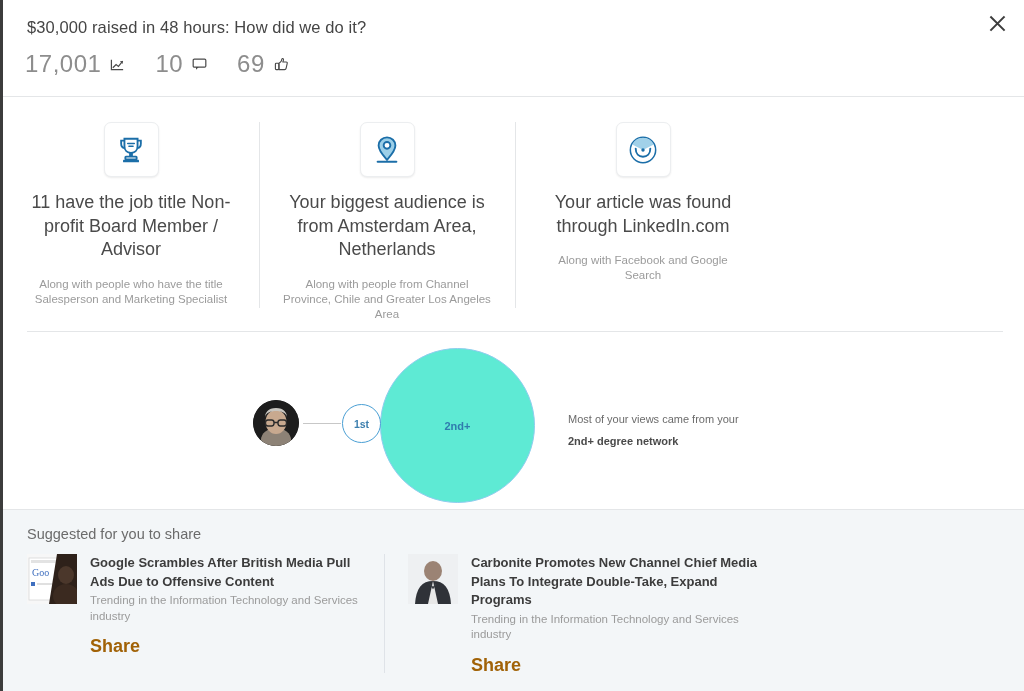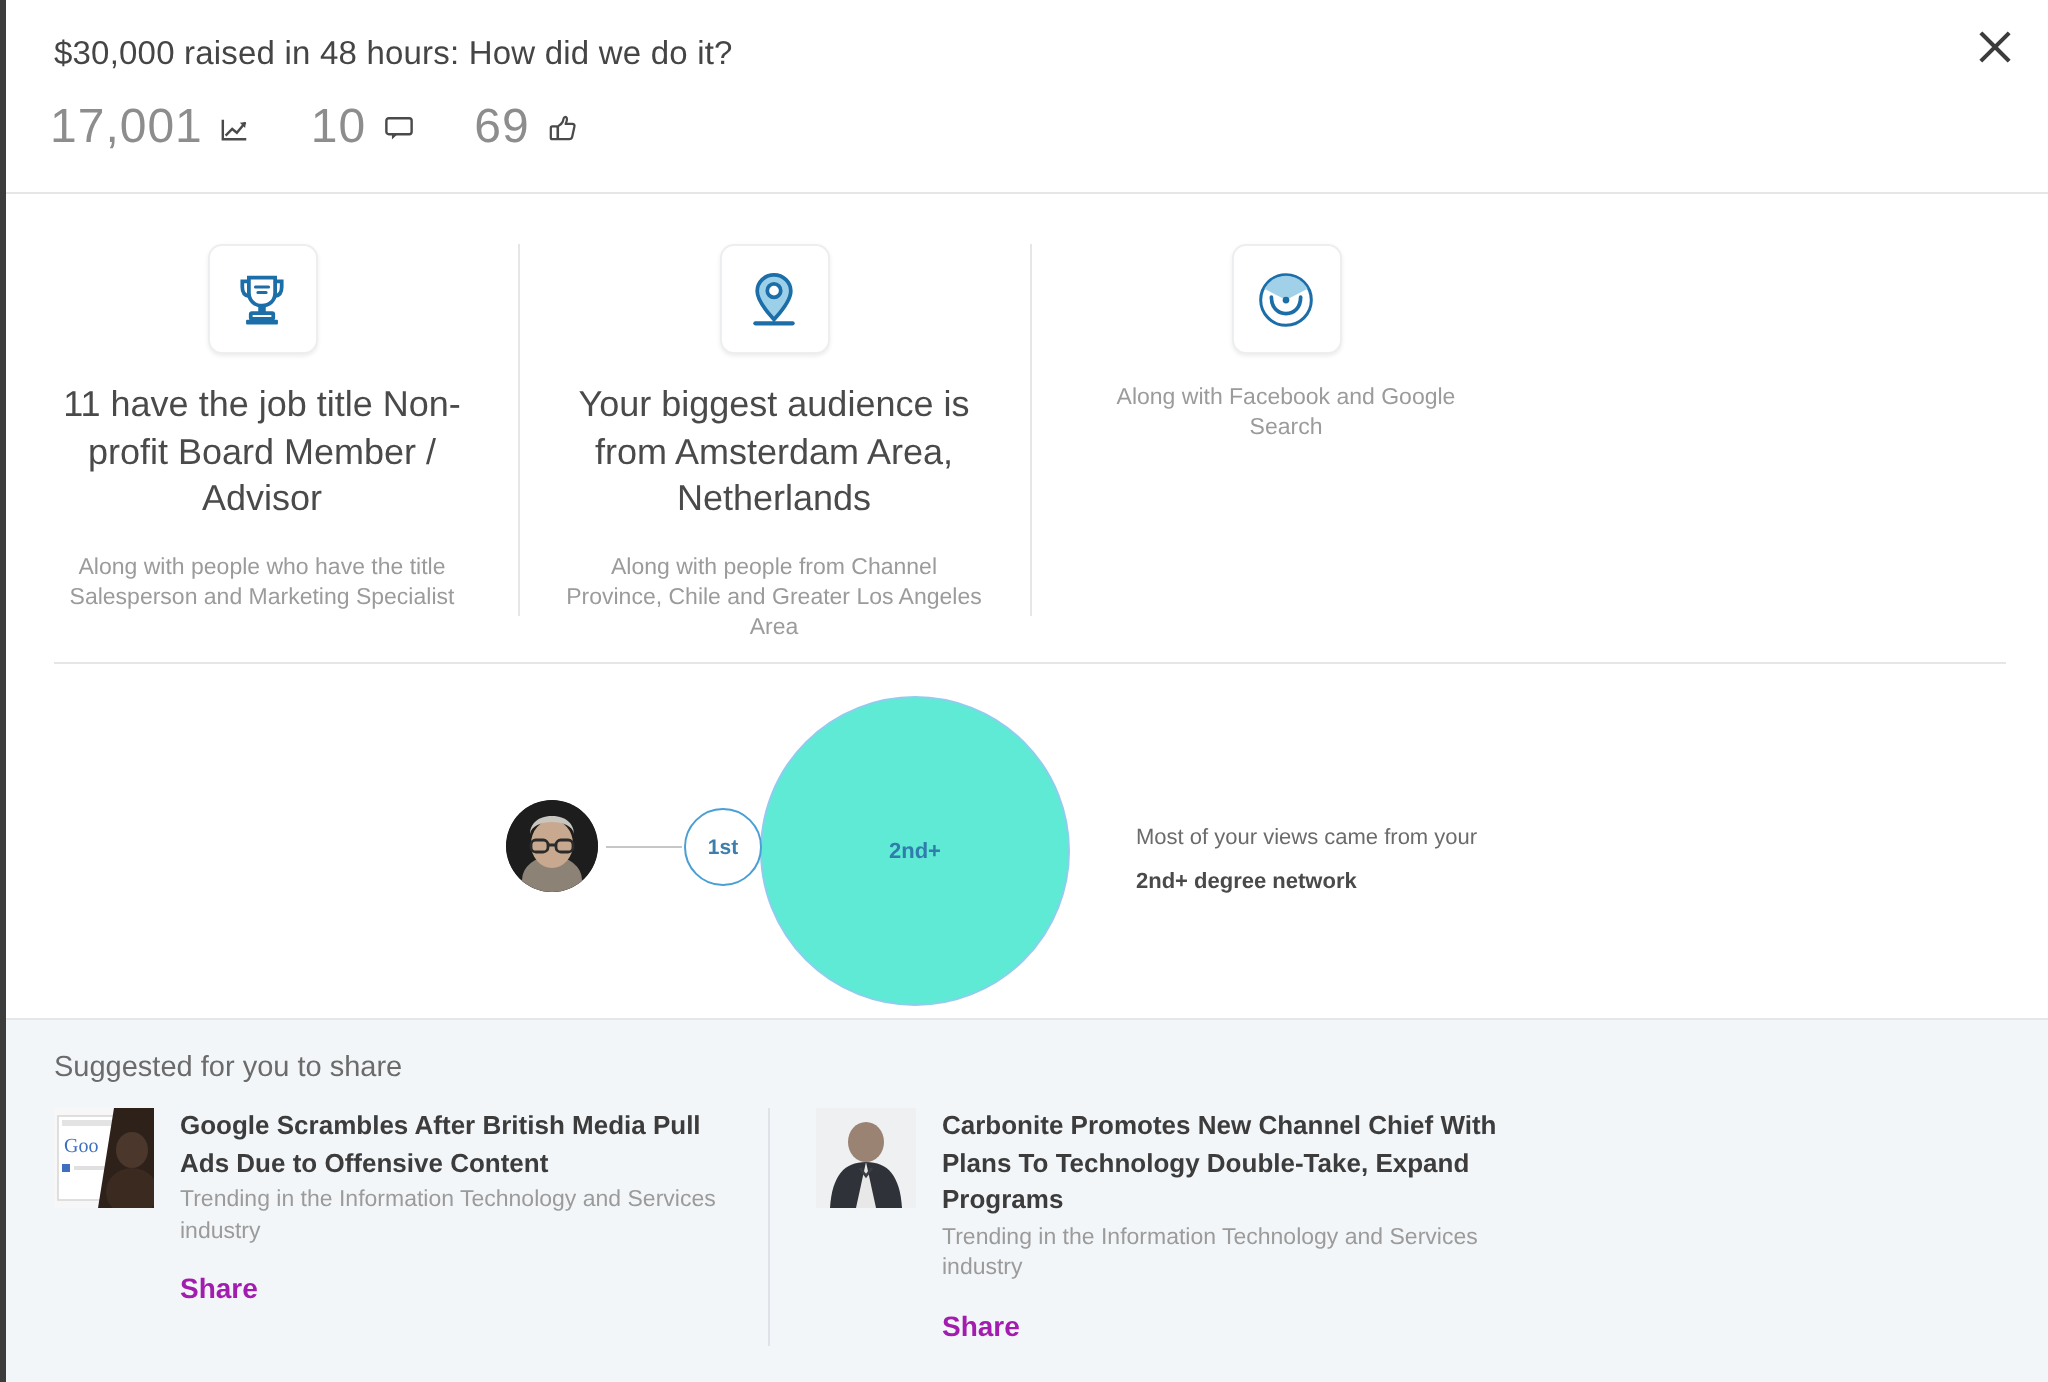--- a/index.html
+++ b/index.html
@@ -260,22 +260,22 @@
     font-weight: 700;
   }
   .sug-meta {
     margin-top: 2px;
     font-size: 11.5px;
     line-height: 15.5px;
     color: #9b9b9b;
   }
   .sug-share {
     margin-top: 12px;
-    font-size: 14px;
-    color: #a21caf;
+    font-size: 18px;
+    color: #a16207;
     font-weight: 600;
     cursor: pointer;
     display: inline-block;
   }
 </style>
 </head>
 <body>
 
 <div id="page">
 
@@ -357,20 +357,21 @@
 
     <div class="card">
       <div class="card-icon-wrap">
         <svg width="30" height="30" viewBox="0 0 32 32" aria-hidden="true">
           <circle cx="16" cy="16" r="13.5" fill="none" stroke="#1b6ea8" stroke-width="1.6"></circle>
           <path d="M16 16 L4.5 10 A13 13 0 0 1 27.5 10 Z" fill="#9ccfe8" opacity="0.95"></path>
           <path d="M8.2 14.5 C8.2 20 11.6 23.2 16 23.2 C20.4 23.2 23.8 20 23.8 14.5" fill="none" stroke="#1b6ea8" stroke-width="2" stroke-linecap="round"></path>
           <circle cx="16" cy="16" r="1.8" fill="#1b6ea8"></circle>
         </svg>
       </div>
+      <div class="card-head">Your article was found through LinkedIn.com</div>
       <div class="card-sub">Along with Facebook and Google Search</div>
     </div>
 
   </div>
 
   <div class="section-divider"></div>
 
   <div class="net-avatar">
     <svg width="46" height="46" viewBox="0 0 46 46" aria-hidden="true">
       <circle cx="23" cy="23" r="23" fill="#1d1d1d"></circle>
@@ -420,21 +421,21 @@
         <div class="sug-thumb">
           <svg width="50" height="50" viewBox="0 0 50 50" aria-hidden="true">
             <rect width="50" height="50" fill="#eef0f2"></rect>
             <ellipse cx="25" cy="17" rx="9" ry="10" fill="#9b8374"></ellipse>
             <path d="M25 27 C14 27 8 34 7 50 H43 C42 34 36 27 25 27 Z" fill="#2f3238"></path>
             <path d="M25 27 L20 50 H30 Z" fill="#e8e8e8"></path>
             <path d="M22 30 L25 34 L28 30" stroke="#3b3f45" stroke-width="1.4" fill="none"></path>
           </svg>
         </div>
         <div class="sug-body">
-          <div class="sug-headline">Carbonite Promotes New Channel Chief With Plans To Technology Double-Take, Expand Programs</div>
+          <div class="sug-headline">Carbonite Promotes New Channel Chief Media Plans To Integrate Double-Take, Expand Programs</div>
           <div class="sug-meta">Trending in the Information Technology and Services industry</div>
           <div class="sug-share">Share</div>
         </div>
       </div>
 
     </div>
   </div>
 
 </div>
 

